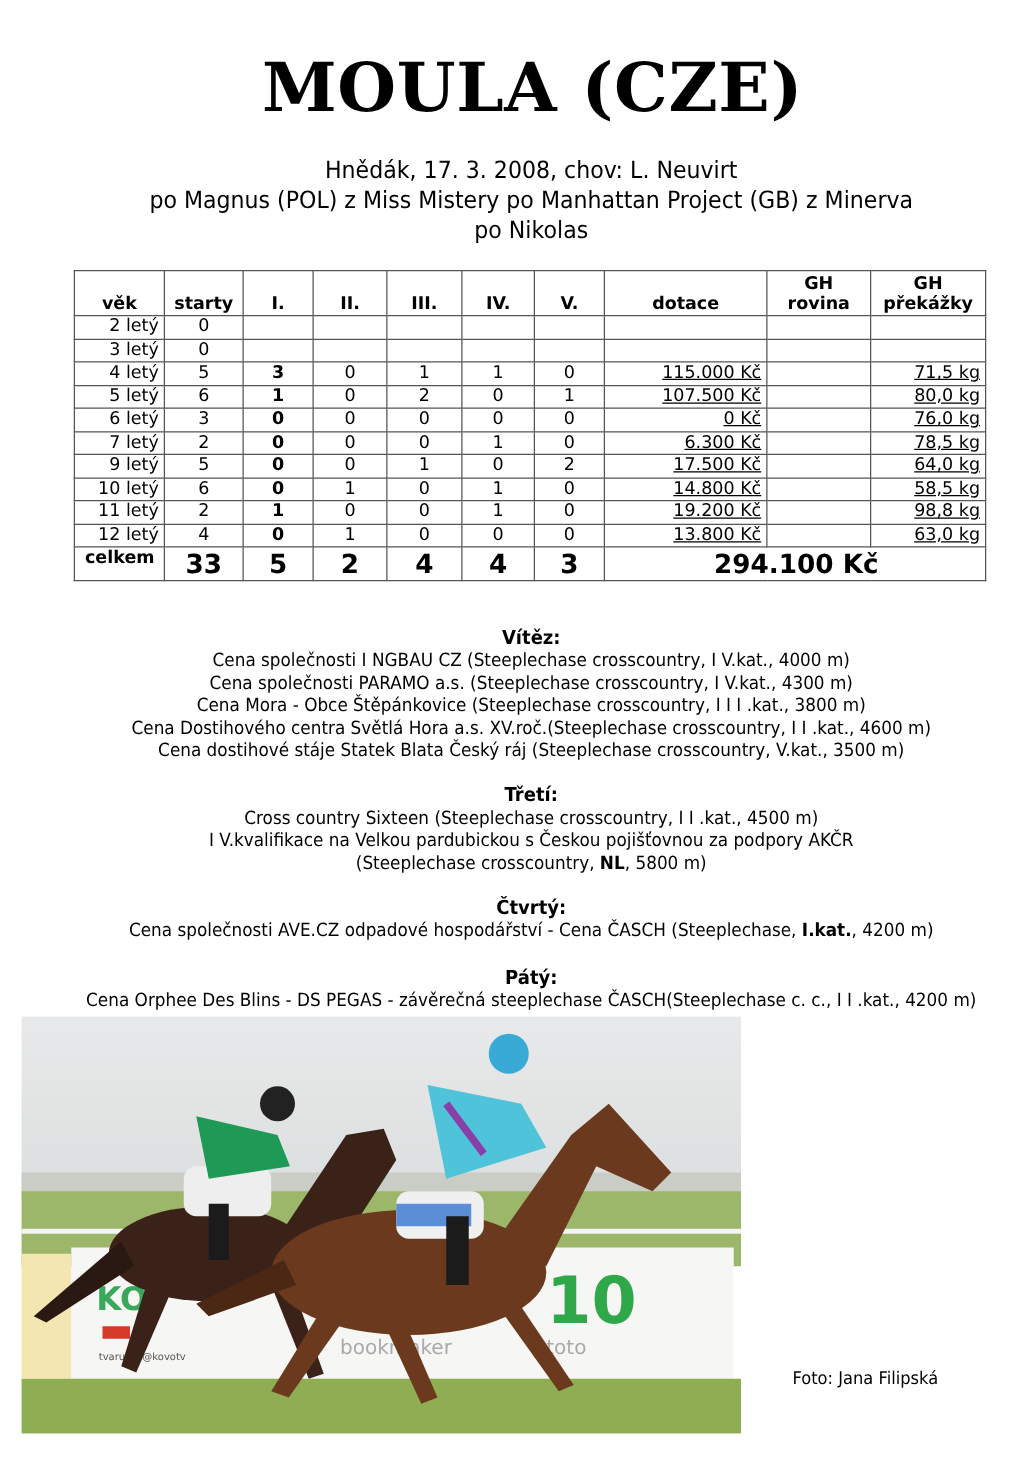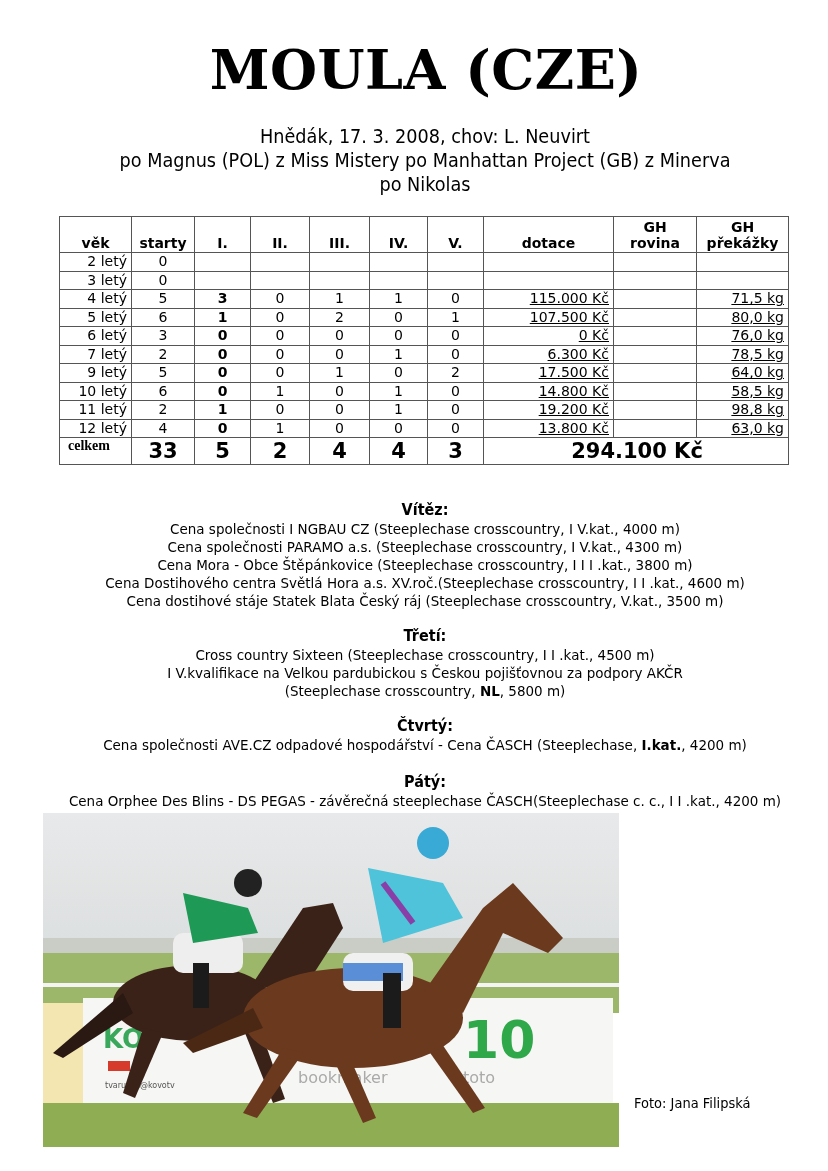--- a/index.html
+++ b/index.html
@@ -14,27 +14,27 @@
     table.stats { position: absolute; top: 216px; left: 59px; border-collapse: collapse;
                   font-size: 14px; table-layout: fixed; }
     table.stats td, table.stats th { border: 1px solid #555; padding: 0 4px; height: 17.5px; line-height: 17px;
                   white-space: nowrap; overflow: hidden; }
     table.stats th { font-weight: bold; vertical-align: bottom; height: 34px; line-height: 16px; text-align: center; padding-bottom: 1px; }
     td.age { text-align: right; }
     td.c { text-align: center; }
     td.r { text-align: right; text-decoration: underline; }
     td.b { font-weight: bold; }
     tr.total td { height: 26px; font-weight: bold; font-size: 21px; vertical-align: middle; }
-    tr.total td.age { font-size: 14px; text-align: left; vertical-align: top; line-height: 16px; padding-left: 8px; font-family: Liberation Serif, serif; }
+    tr.total td.age { font-size: 14px; text-align: left; vertical-align: top; line-height: 16px; padding-left: 8px; }
     tr.total td.money { text-align: center; padding-left: 6px; }
     .section { position: absolute; left: 0; width: 850px; text-align: center; font-size: 14.5px; line-height: 18px;
                transform: scaleX(0.93); transform-origin: 425px 0; }
     .section .head { font-weight: bold; font-size: 15.5px; line-height: 20px; }
     .section div { white-space: nowrap; }
-    .photo { position: absolute; left: 43px; top: 813px; width: 576px; height: 334px; overflow: hidden; text-decoration: underline; }
+    .photo { position: absolute; left: 17px; top: 813px; width: 576px; height: 334px; overflow: hidden; text-decoration: underline; }
     .caption { position: absolute; left: 634px; top: 1095px; font-size: 14px; transform: scaleX(0.93); transform-origin: 0 0; white-space: nowrap; }
   </style>
 </head>
 <body>
 
 <div class="title">MOULA (CZE)</div>
 
 <div class="subtitle">
   <div>Hnědák,  17. 3. 2008,  chov:  L. Neuvirt</div>
   <div>po Magnus (POL) z Miss Mistery po Manhattan Project (GB) z Minerva</div>

